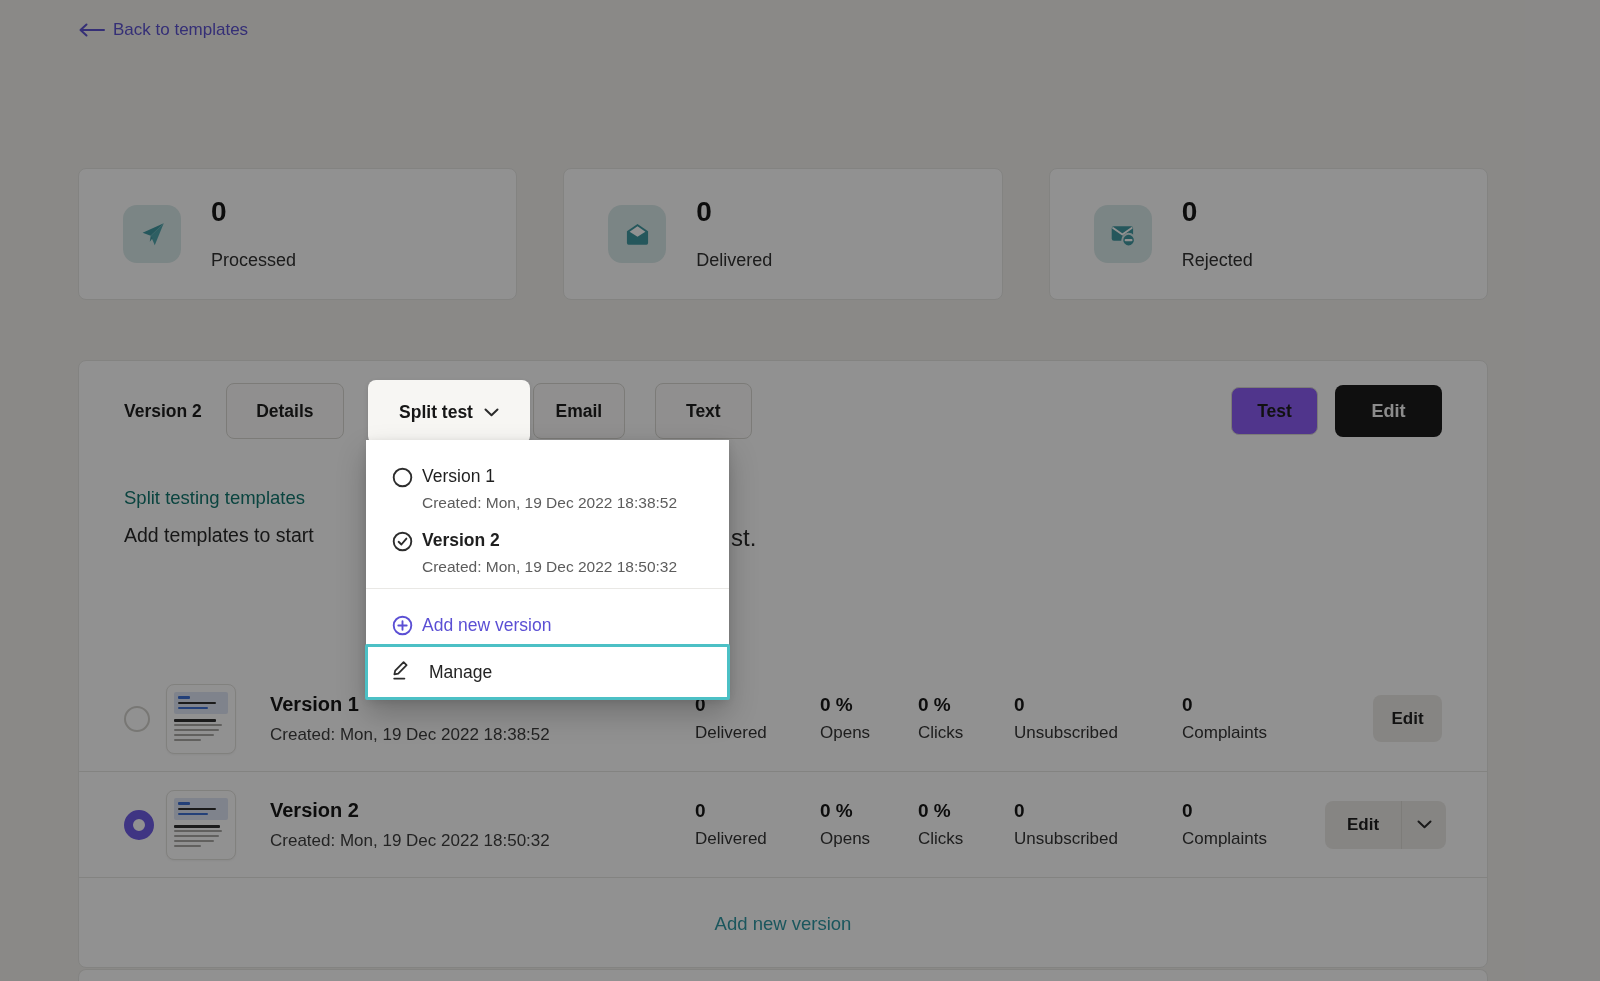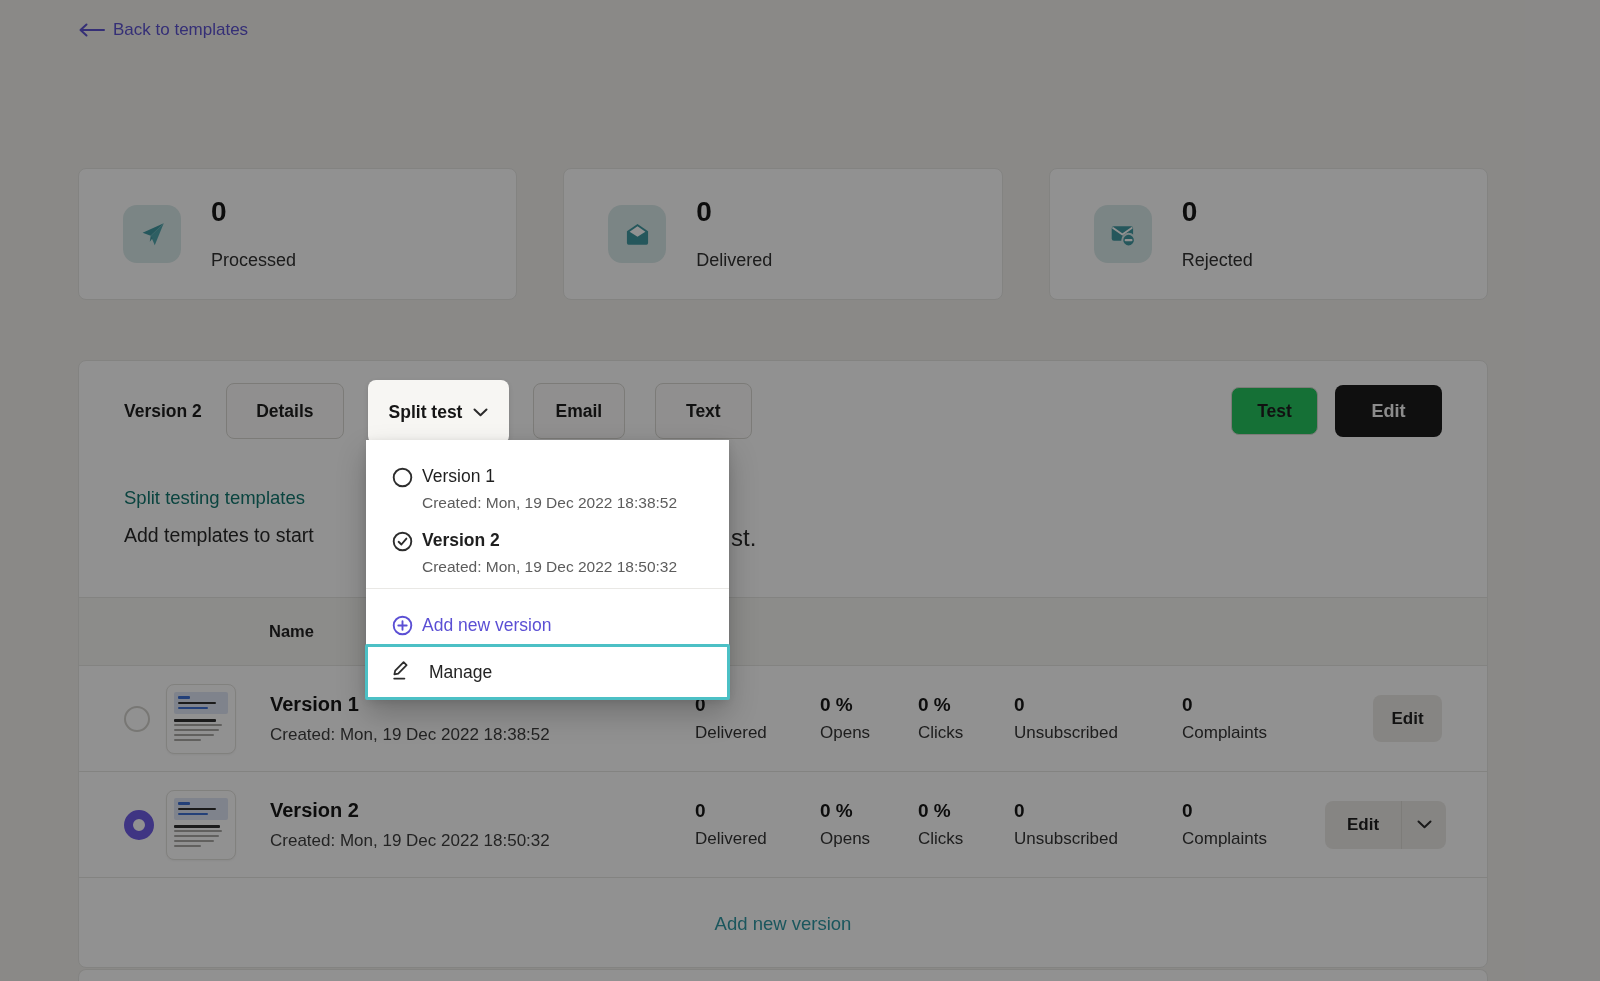--- a/index.html
+++ b/index.html
@@ -30,21 +30,21 @@
     background:#ffffff; border:1px solid #e7e6e3; border-radius:8px; }
 
   .tabbar { position:absolute; left:45px; right:45px; top:18px; height:64px; display:flex; align-items:center; }
   .version-label { font-size:17.5px; font-weight:700; color:#1c1c1c; }
   .btn-outline { background:#fdfcfb; border:1px solid #d9d8d3; border-radius:8px; height:56px;
     font-size:17.5px; font-weight:700; color:#1c1c1c; display:flex; align-items:center; justify-content:center; cursor:pointer; }
   .btn-details { width:118px; margin-left:24px; }
   .tab-spacer { width:189px; }
   .btn-email { width:92px; }
   .btn-text  { width:97px; margin-left:30px; }
-  .btn-test  { margin-left:auto; width:87px; height:48px; background:#22c55e; }
+  .btn-test  { margin-left:auto; width:87px; height:48px; background:#8b5cf6; }
   .btn-edit-primary { width:107px; height:52px; margin-left:17px; background:#181818; border:none; border-radius:8px;
     color:#f4f4f4; font-size:18px; font-weight:700; display:flex; align-items:center; justify-content:center; cursor:pointer; }
 
   .split-heading { position:absolute; left:45px; top:126px; font-size:18.5px; font-weight:400; color:#0f766e; }
   .split-desc-start { position:absolute; left:45px; top:163px; font-size:19.5px; color:#262626; }
   .split-desc-end { position:absolute; left:652px; top:163px; font-size:24px; color:#262626; }
 
   
   .thead { position:absolute; left:0; top:236px; width:100%; height:69px; background:#f7f6f3;
     border-top:1px solid #e7e6e3; border-bottom:1px solid #e7e6e3; }
@@ -84,21 +84,21 @@
   .add-row { position:absolute; left:0; top:517px; width:100%; height:91px; display:flex; align-items:center; justify-content:center; }
   .add-link { color:#2d97a3; font-size:18.5px; cursor:pointer; }
 
   .next-card { position:absolute; left:78px; top:969px; width:1410px; height:12px;
     background:#ffffff; border:1px solid #e7e6e3; border-bottom:none; border-radius:8px 8px 0 0; }
 
   
   .overlay { position:absolute; inset:0; background:rgba(5,5,5,0.44); z-index:10; }
 
   
-  .split-tab { position:absolute; left:368px; top:380px; width:141px; height:64px; z-index:20;
+  .split-tab { position:absolute; left:368px; top:380px; width:162px; height:64px; z-index:20;
     background:#f7f6f3; border-radius:8px; display:flex; align-items:center; justify-content:center; gap:11px;
     font-size:17.5px; font-weight:700; color:#161616; cursor:pointer; box-shadow:0 2px 5px rgba(0,0,0,0.12); }
 
   .dropdown { position:absolute; left:366px; top:440px; width:363px; height:260px; z-index:20;
     background:#ffffff; border-radius:0 0 8px 8px; box-shadow:0 14px 30px rgba(0,0,0,0.22), 0 2px 8px rgba(0,0,0,0.10); }
   .dd-item { position:absolute; left:0; width:100%; cursor:pointer; }
   .dd-ico { position:absolute; left:26px; top:1px; }
   .dd-title { margin-left:56px; font-size:17.5px; color:#1f1f1f; }
   .dd-title.bold { font-weight:700; }
   .dd-sub { margin-left:56px; margin-top:7px; font-size:15.5px; color:#5c5c5c; }
@@ -173,24 +173,20 @@
       <button class="btn-outline btn-email">Email</button>
       <button class="btn-outline btn-text">Text</button>
       <button class="btn-outline btn-test">Test</button>
       <button class="btn-edit-primary">Edit</button>
     </div>
 
     <div class="split-heading">Split testing templates</div>
     <div class="split-desc-start">Add templates to start</div>
     <div class="split-desc-end">st.</div>
 
-    <div class="thead">
-      <div class="th-name">Name</div>
-      <div class="th-stats">Statistics</div>
-    </div>
 
     <div class="trow r1">
       <div>
           <div class="radio"></div>
         </div>
       <div class="thumb">
         <div class="t-head">
             <div class="t-chip"></div>
             <div class="t-line" style="width:38px"></div>
             <div class="t-line blue" style="width:30px; margin-bottom:0"></div>

